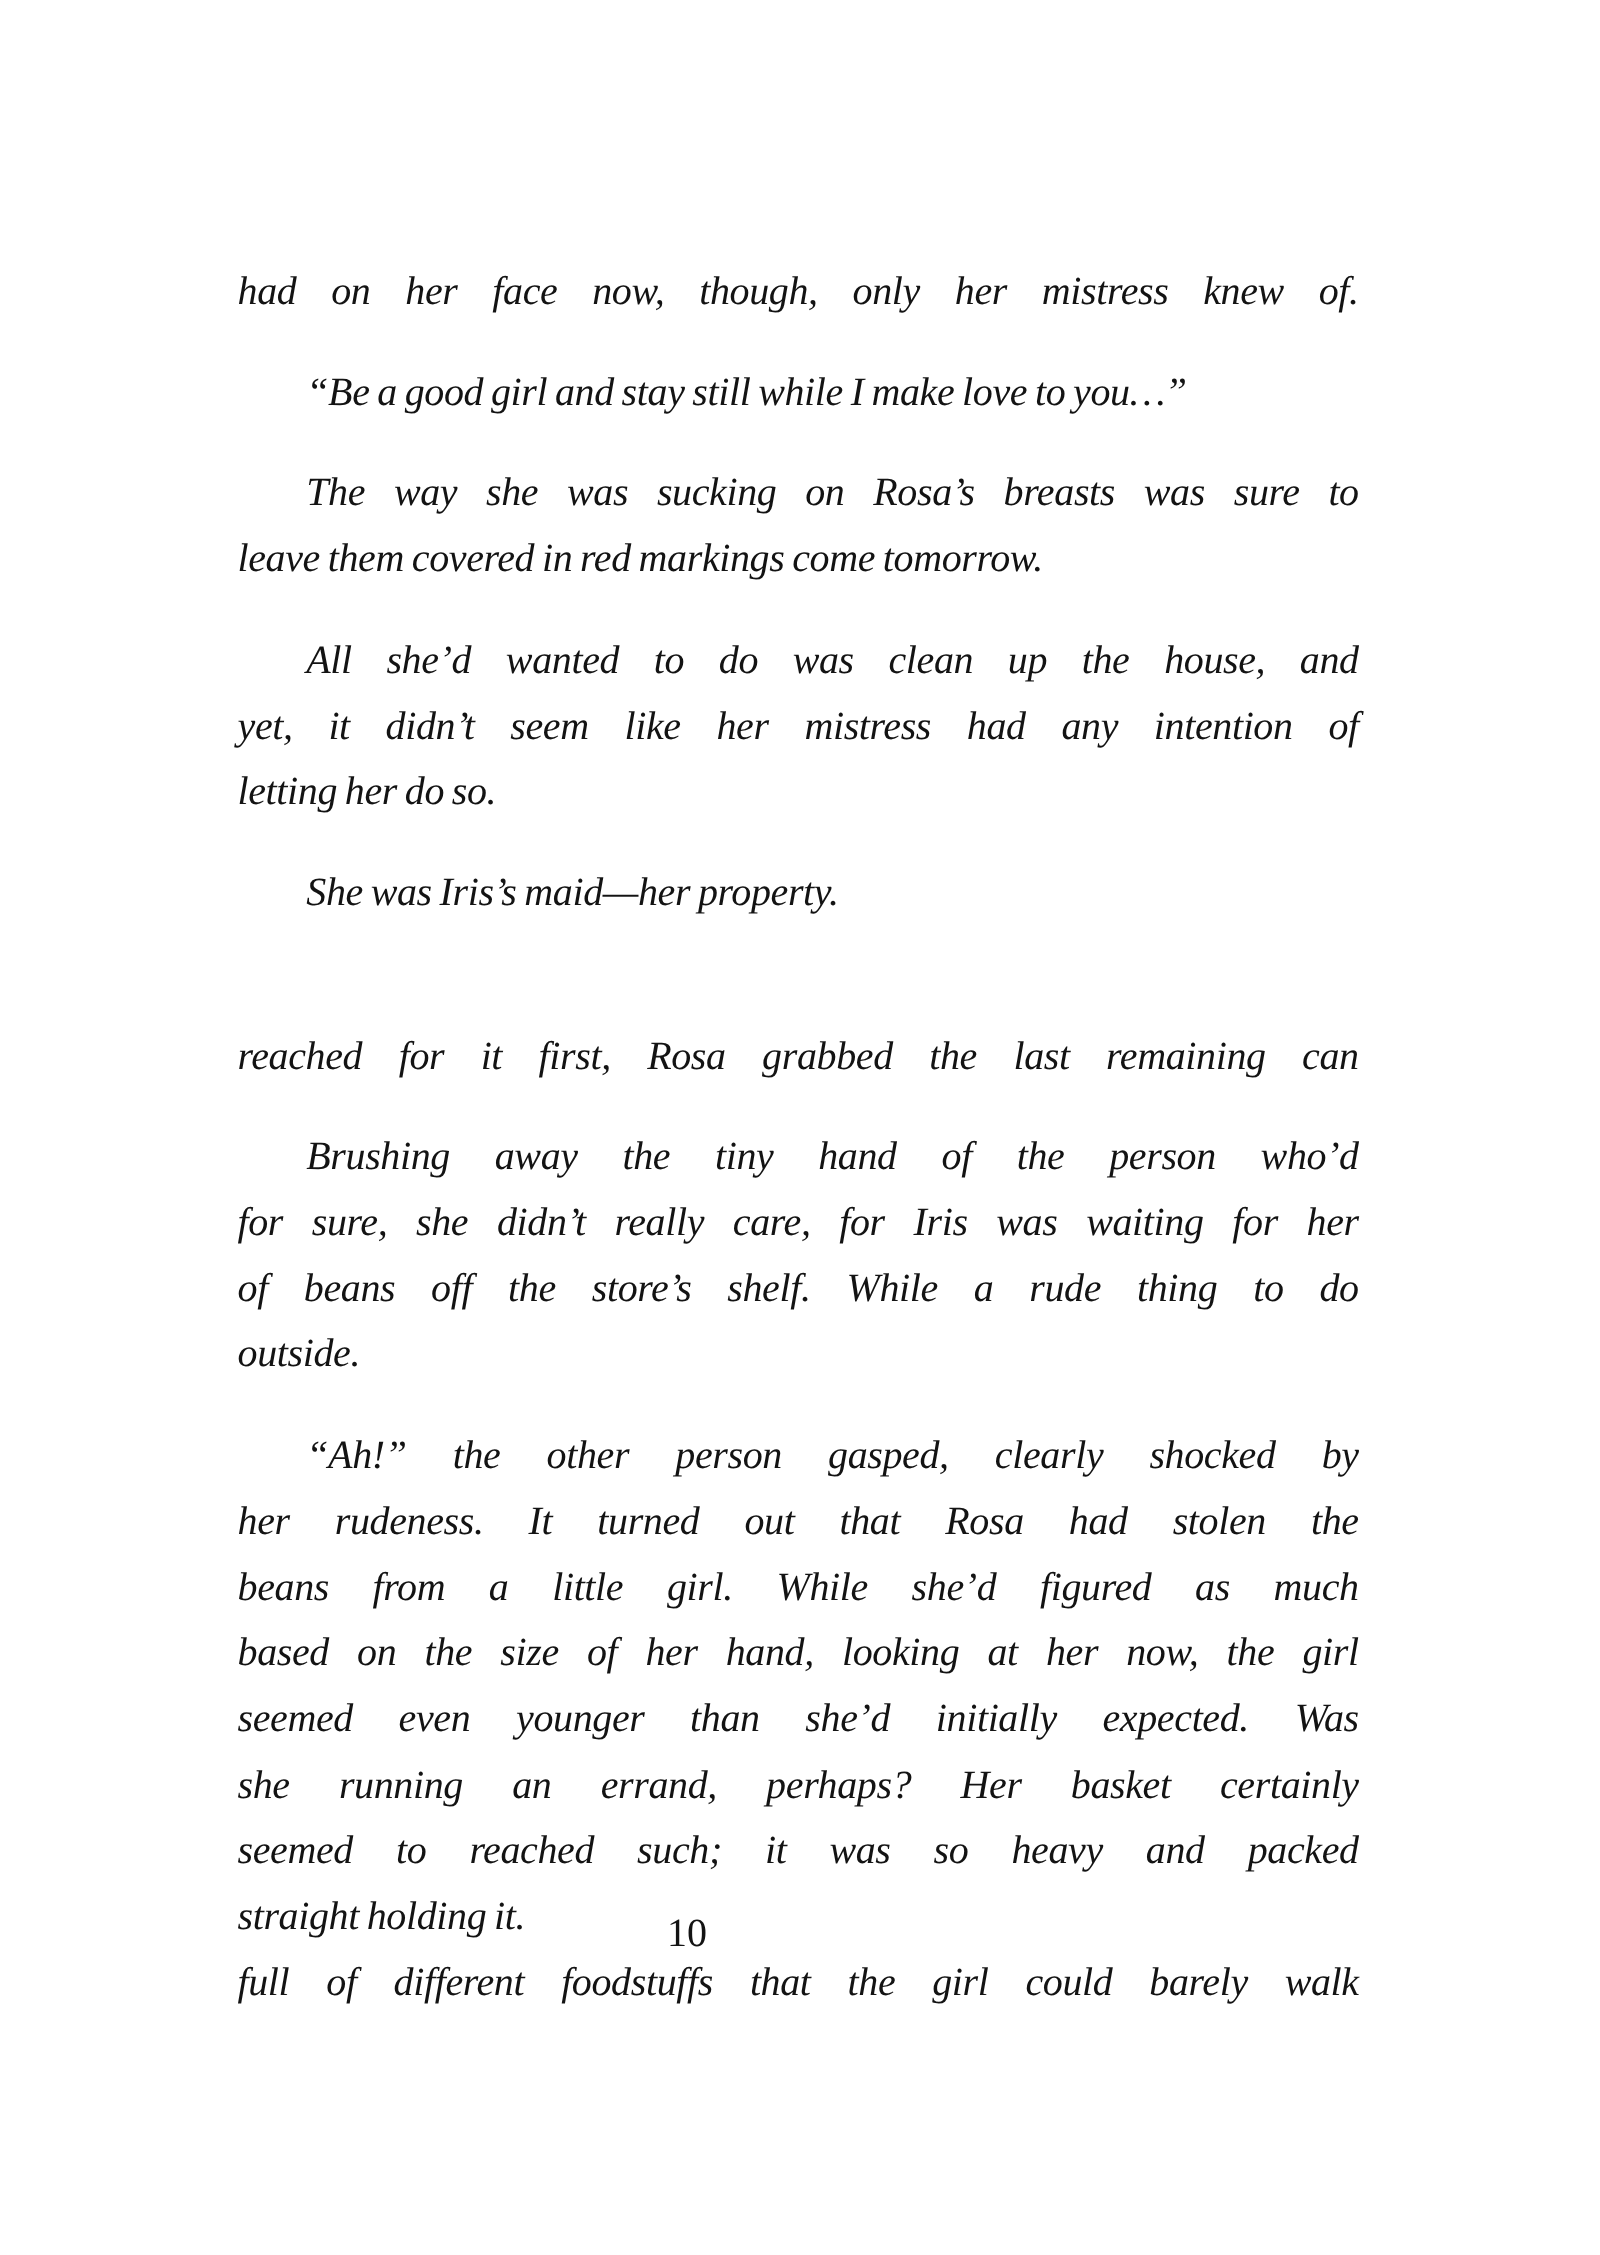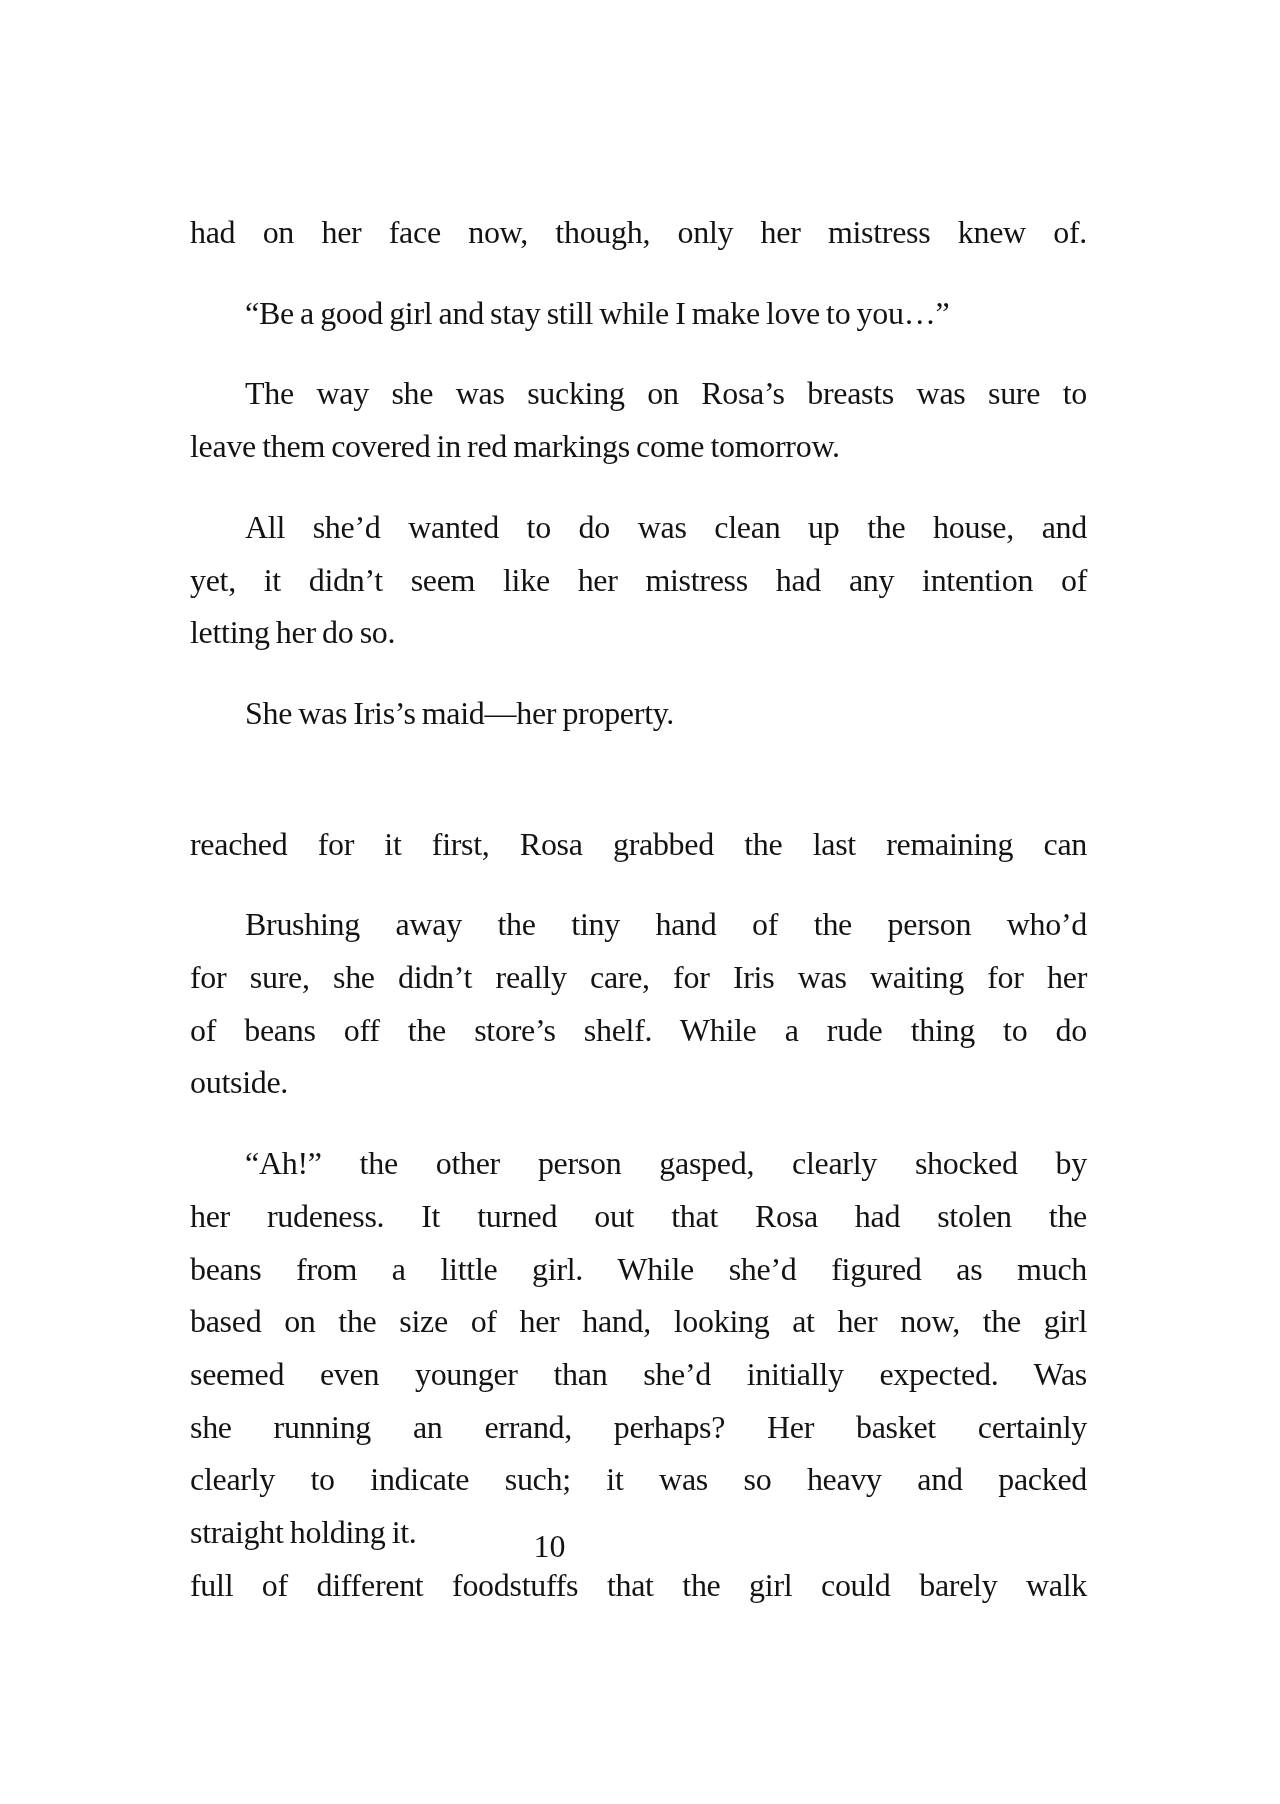--- a/index.html
+++ b/index.html
@@ -18,20 +18,21 @@
   }
   .text-block {
     position: absolute;
     left: 190px;
     top: 206px;
     width: 897px;
     font-size: 32px;
     line-height: 52.7px;
     letter-spacing: -0.3px;
     word-spacing: -1.5px;
+    font-style: italic;
   }
   .para {
     margin: 0;
     padding: 0;
   }
   .para.scene-break {
     margin-top: 78px;
   }
   .line {
     text-align: justify;
@@ -87,19 +88,19 @@
         <div class="line">of beans off the store’s shelf.  While a rude thing to do</div>
         <div class="line last">outside.</div>
       </div>
       <div class="para">
         <div class="line indent">“Ah!”  the other person gasped, clearly shocked by</div>
         <div class="line">her rudeness.  It turned out that Rosa had stolen the</div>
         <div class="line">beans from a little girl.  While she’d figured as much</div>
         <div class="line">based on the size of her hand, looking at her now, the girl</div>
         <div class="line">seemed even younger than she’d initially expected.  Was</div>
         <div class="line">she running an errand, perhaps?  Her basket certainly</div>
-        <div class="line">clearly to indicate such; it was so heavy and packed</div>
+        <div class="line">seemed to reached such; it was so heavy and packed</div>
         <div class="line last">straight holding it.</div>
         <div class="line">full of different foodstuffs that the girl could barely walk</div>
       </div>
     </div>
   <div class="page-number">10</div>
 </div>
 
 </body></html>

